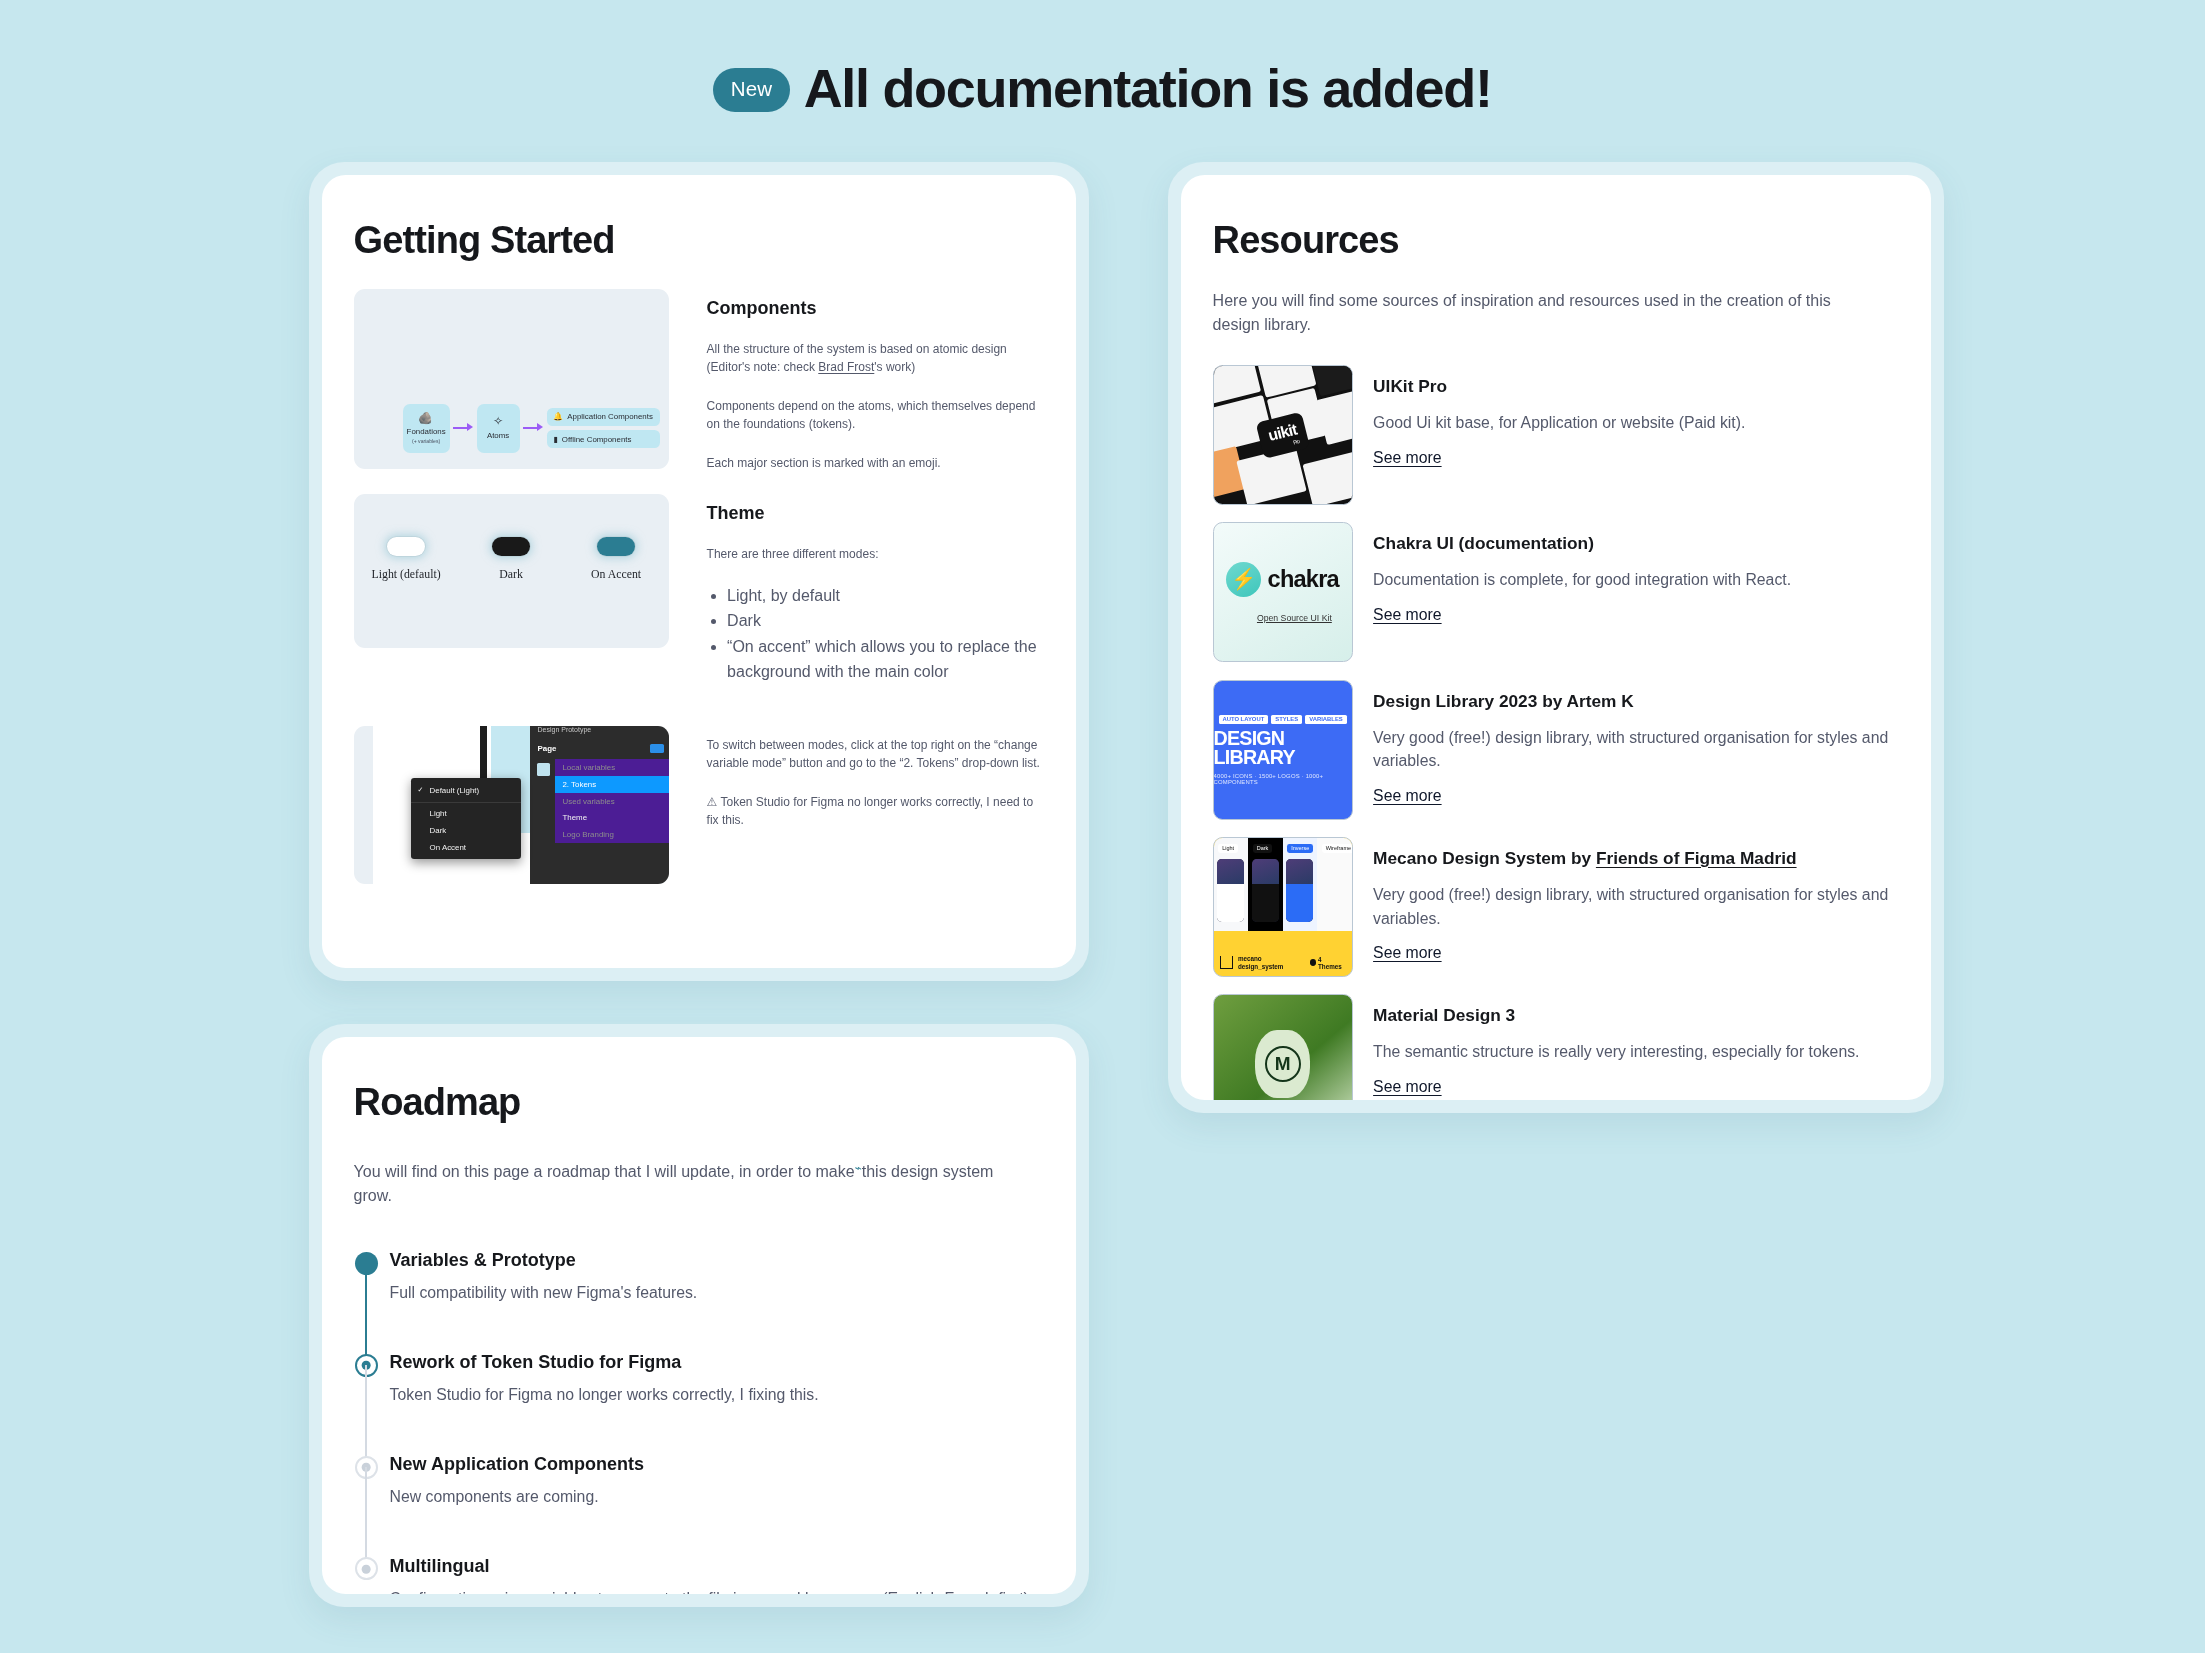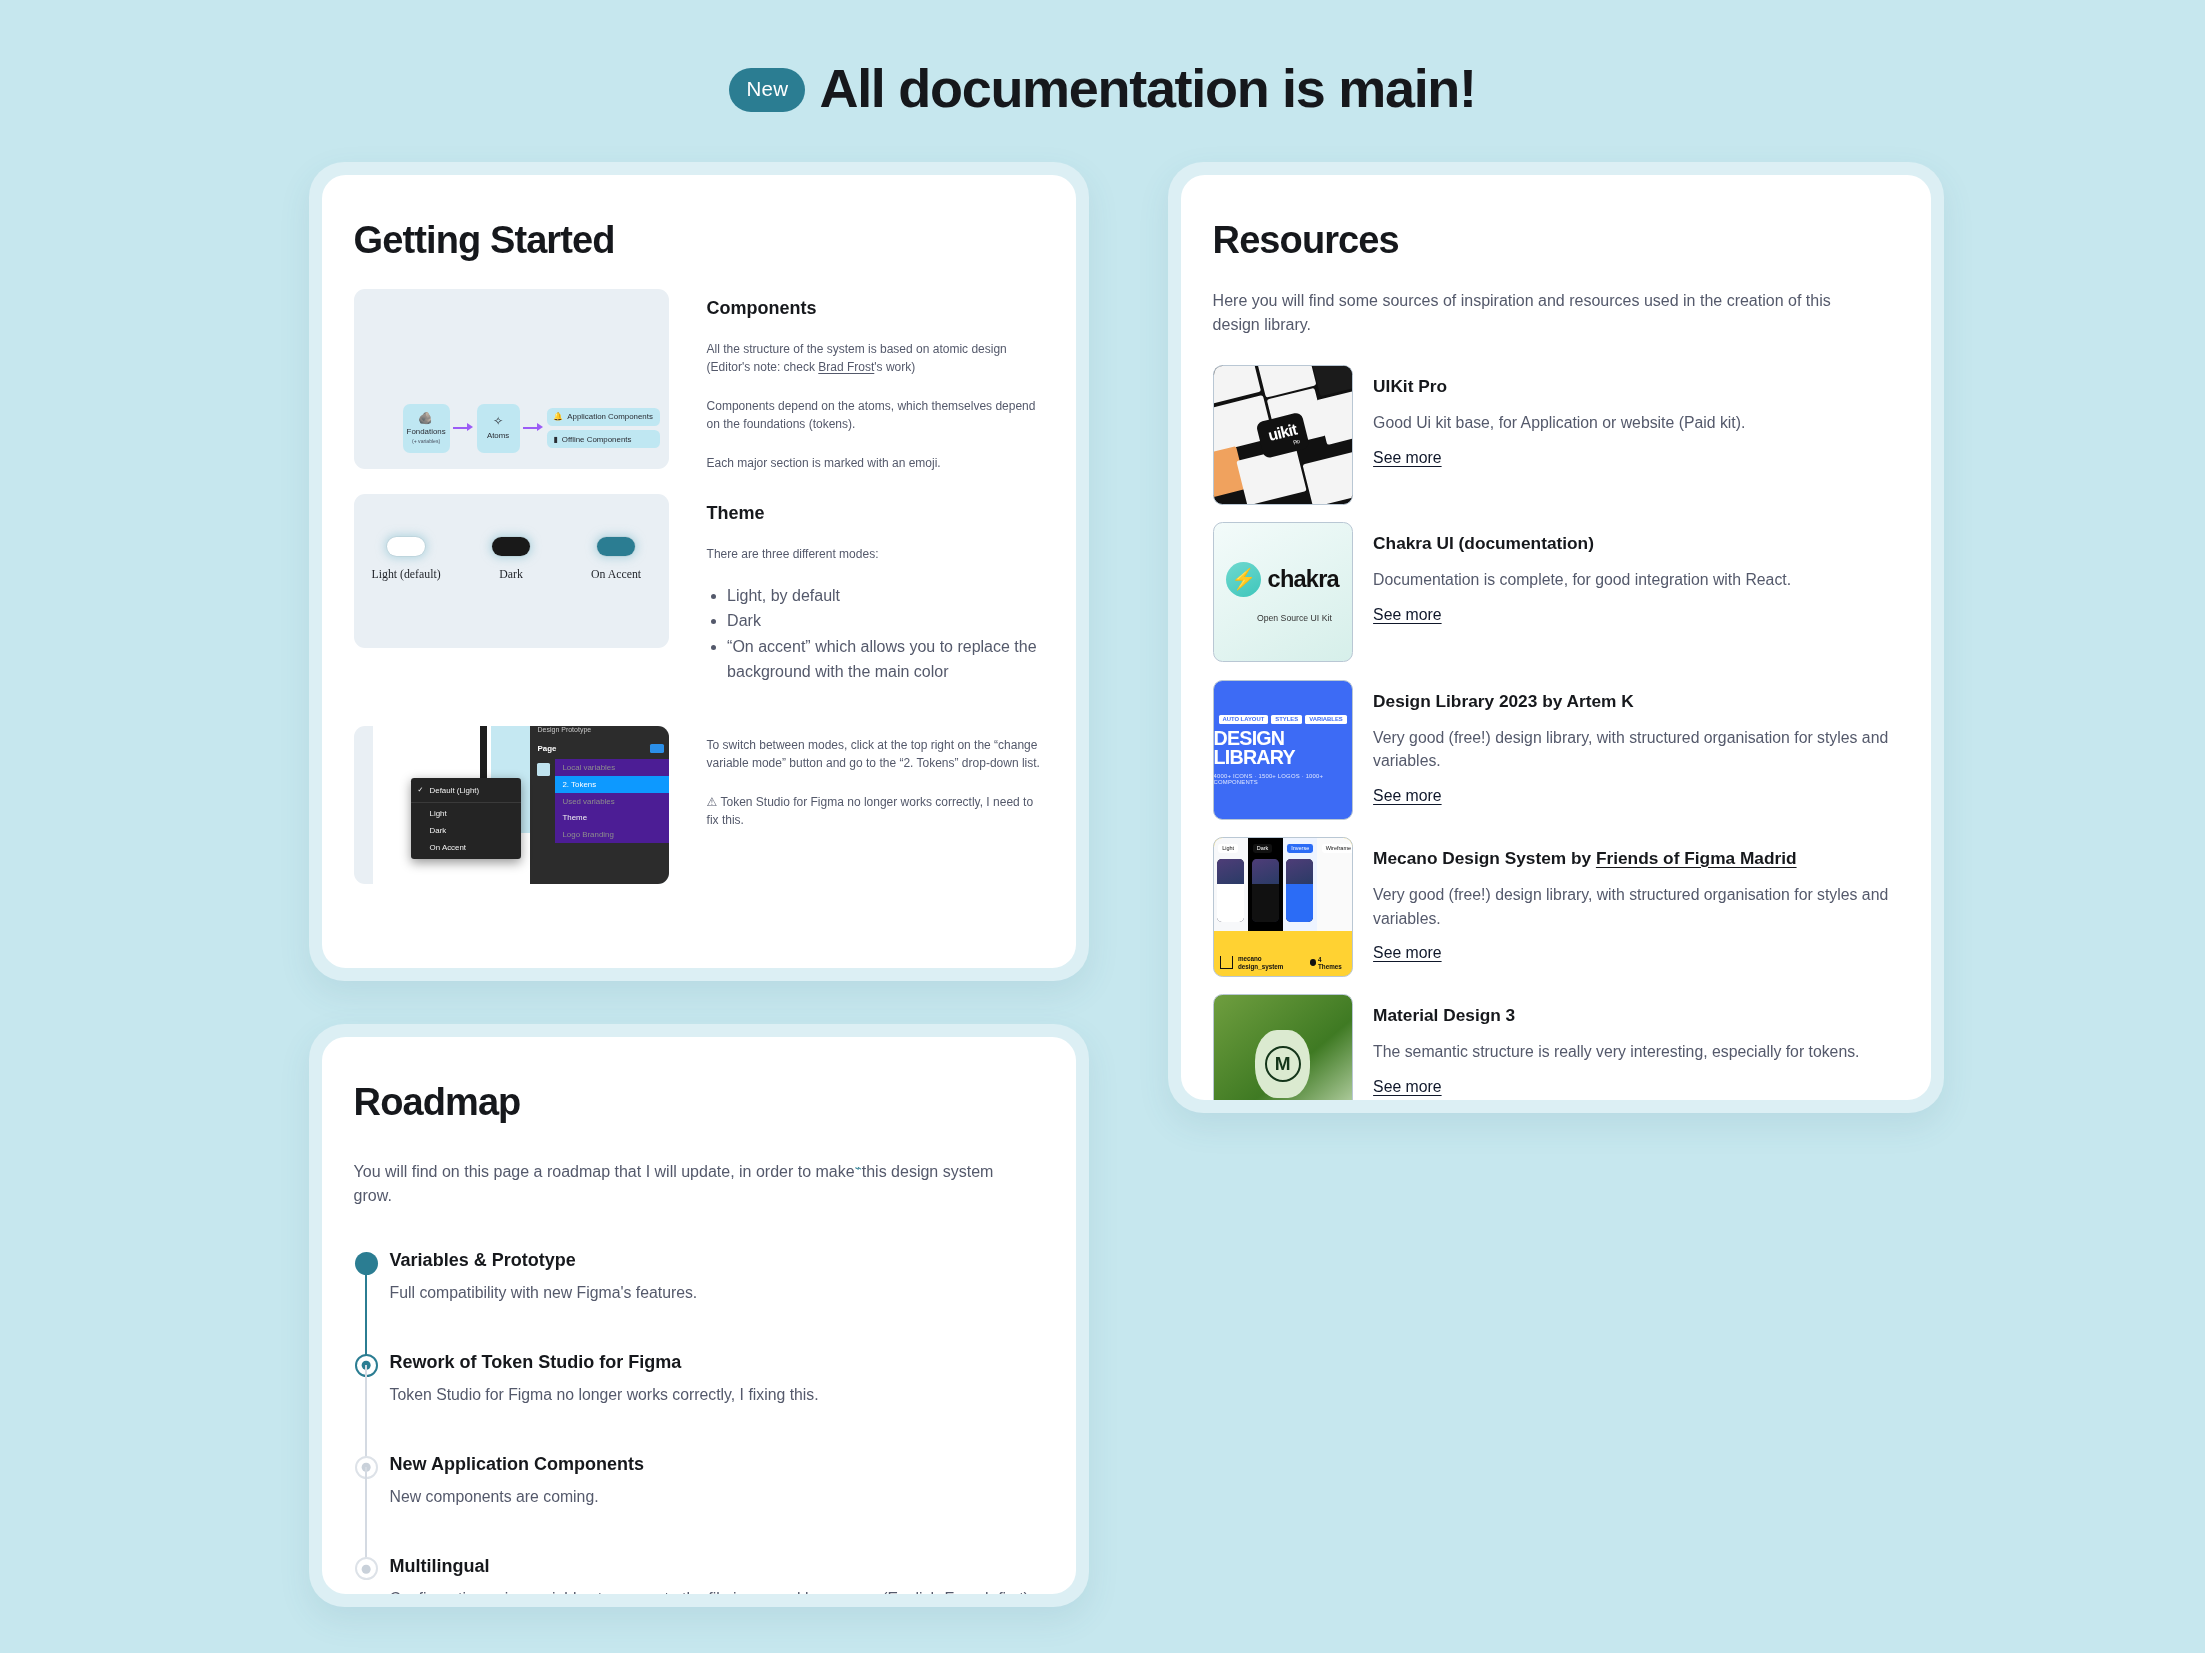--- a/index.html
+++ b/index.html
@@ -219,21 +219,21 @@
     position: absolute; left: 50%; top: 50%; transform: translate(-50%,-50%) rotate(-14deg);
     background: #111; color: #fff; border-radius: 7px;
     padding: 7px 9.5px 5.5px; font-size: 15.8px; font-weight: bold; letter-spacing: -0.8px;
   }
   .t-uikit .logo small { display: block; font-size: 5.5px; text-align: right; font-weight: normal; }
   
   .t-chakra { background: linear-gradient(150deg,#f3fbfa 0%,#d6efea 100%); display:flex; align-items:center; justify-content:center; flex-direction:column; }
   .ch-row { display: flex; align-items: center; gap: 6.3px; }
   .ch-circle { width: 35px; height: 35px; border-radius: 50%; background: linear-gradient(150deg,#6fd9cf,#3ec6bb); display:flex; align-items:center; justify-content:center; color:#fff; font-size:20.5px; }
   .ch-word { font-size: 23.6px; font-weight: bold; color: #111; letter-spacing: -0.8px; }
-  .ch-sub { font-size: 8.7px; color: #333; margin-top: 16px; margin-left: 23.6px; }
+  .ch-sub { font-size: 8.7px; color: #333; margin-top: 16px; margin-left: 23.6px; text-decoration: underline; }
   
   .t-dl { background: #3d6bf5; display:flex; flex-direction:column; align-items:center; justify-content:center; gap:4.7px; }
   .dl-tags { display: flex; gap: 3.2px; }
   .dl-tag { background: #fff; color: #3d6bf5; font-size: 5.9px; font-weight: bold; padding: 1.6px 3.9px; border-radius: 1.6px; }
   .dl-main { color:#fff; font-size: 19.7px; font-weight: bold; letter-spacing: -0.8px; line-height:1; }
   .dl-foot { color:#dfe7ff; font-size: 5.9px; letter-spacing: 0.2px; }
   
   .t-mec { background: #ffd232; }
   .mec-cols { position:absolute; left:0; right:0; top:0; height:93px; display:flex; }
   .mec-c { flex:1; position:relative; }
@@ -286,21 +286,21 @@
   .cursor-mark {
     display: inline-block; color: #2b7d92; font-size: 11.8px;
     transform: translateY(-5.5px); font-family: "Liberation Serif", serif;
   }
 </style>
 </head>
 <body>
 
 <div class="page-header">
   <span class="new-badge">New</span>
-  <h1 class="page-title">All documentation is main!</h1>
+  <h1 class="page-title">All documentation is added!</h1>
 </div>
 
 <div class="card-frame" id="card-getting-started">
   <div class="card-inner">
     <div class="card-pad">
       <h2 class="section-title">Getting Started</h2>
 
       <div class="gs-row">
         <div class="gs-figure" style="height:180px">
           <div class="diagram">

